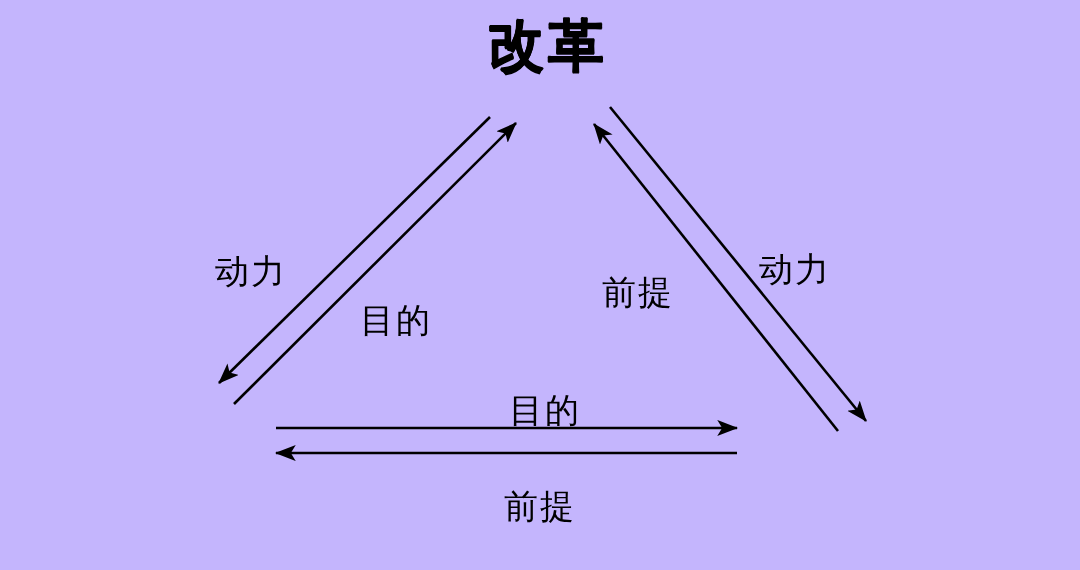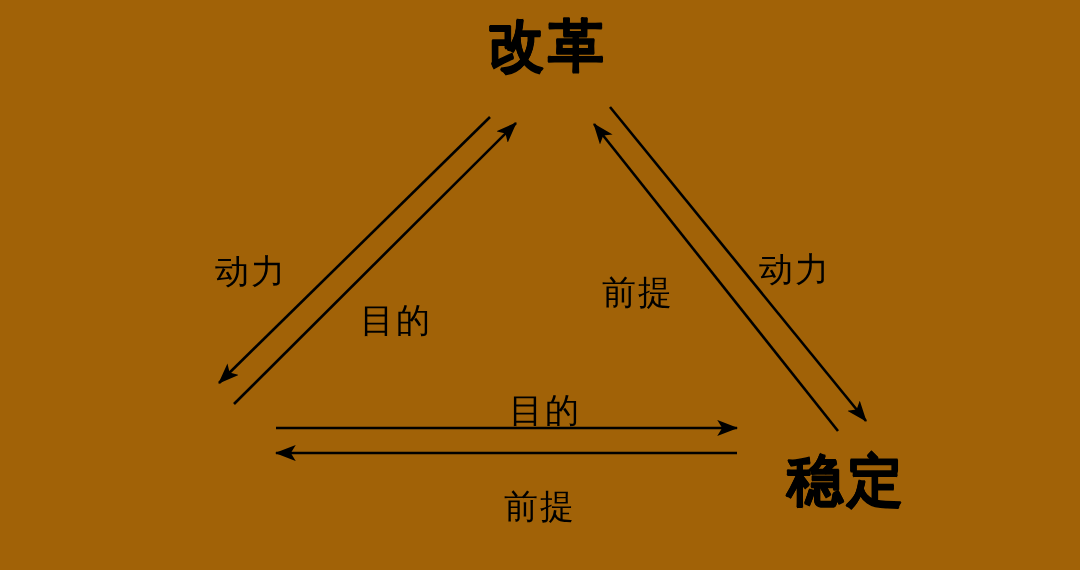--- a/index.html
+++ b/index.html
@@ -8,21 +8,21 @@
     padding: 0;
     background: #ffffff;
   }
   body {
     font-family: "DejaVu Sans", sans-serif;
   }
   #diagram-root {
     position: relative;
     width: 1080px;
     height: 570px;
-    background: #a16207;
+    background: #c4b5fd;
     overflow: hidden;
   }
   #edges-svg {
     position: absolute;
     left: 0;
     top: 0;
     width: 1080px;
     height: 570px;
   }
   .node-label {
@@ -70,21 +70,20 @@
     <line class="edge-line" x1="610" y1="107" x2="866" y2="421" stroke="#000000" stroke-width="2.6" marker-end="url(#arrowhead)"></line>
 
     <line class="edge-line" x1="276" y1="428" x2="737" y2="428" stroke="#000000" stroke-width="2.6" marker-end="url(#arrowhead)"></line>
 
     <line class="edge-line" x1="737" y1="453" x2="276" y2="453" stroke="#000000" stroke-width="2.6" marker-end="url(#arrowhead)"></line>
   </svg>
 
   <div class="node-label" style="left:548px; top:45px;">改革</div>
 
 
-  <div class="node-label" style="left:847px; top:480px;">稳定</div>
 
   <div class="edge-label" style="left:251px; top:271px;">动力</div>
 
   <div class="edge-label" style="left:396px; top:320px;">目的</div>
 
   <div class="edge-label" style="left:638px; top:292px;">前提</div>
 
   <div class="edge-label" style="left:795px; top:269px;">动力</div>
 
   <div class="edge-label" style="left:545px; top:410px;">目的</div>

